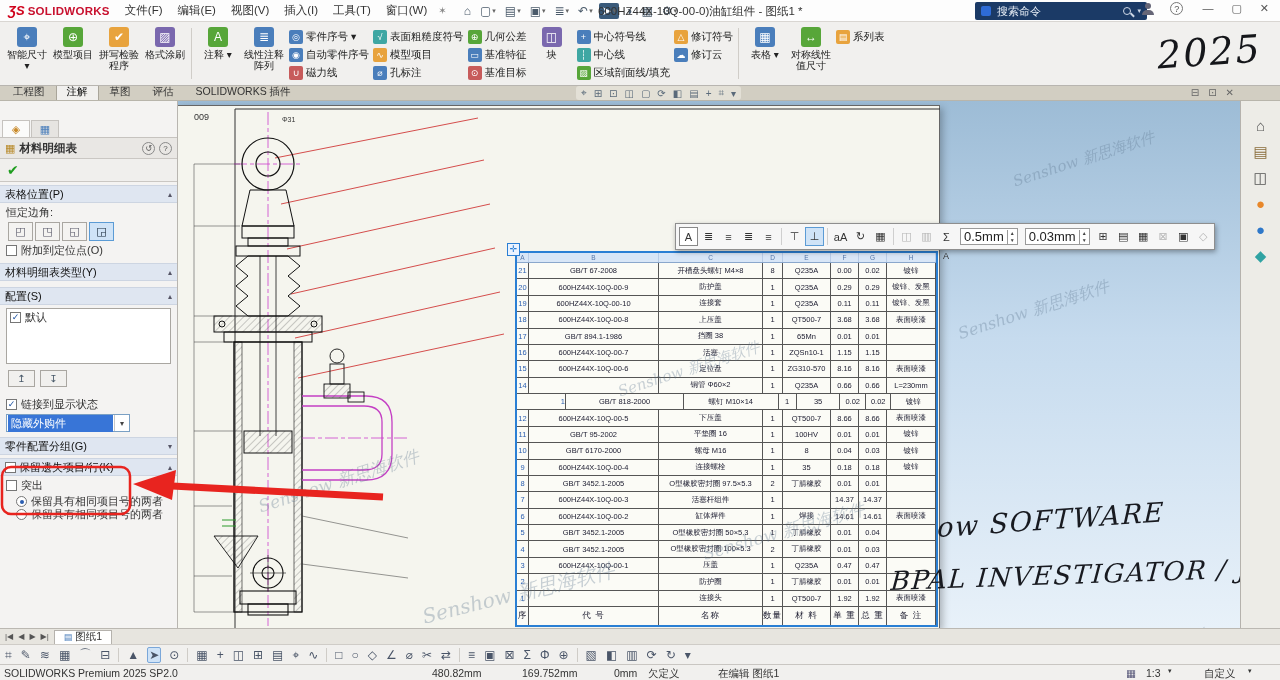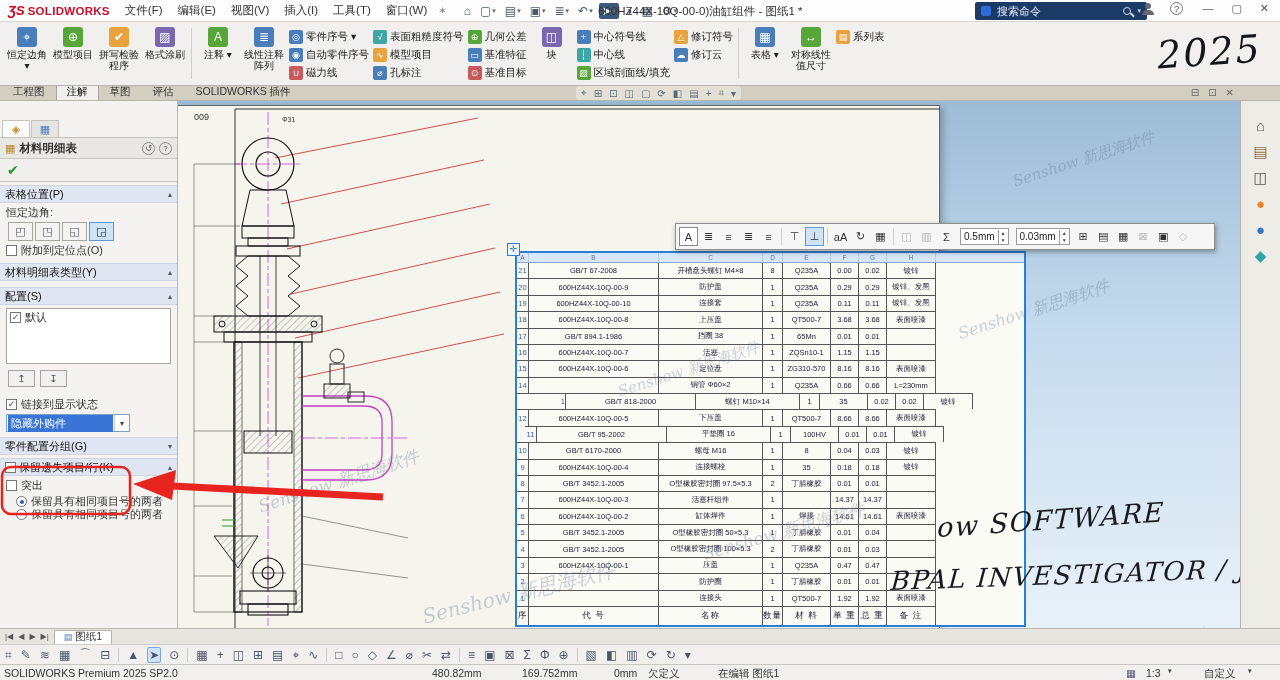--- a/index.html
+++ b/index.html
@@ -83,40 +83,40 @@
 .dd-text{flex:1;background:#3875d7;color:#fff;font-size:11px;padding:1px 3px;margin:1px;white-space:nowrap;overflow:hidden}
 .dd-btn{width:15px;height:100%;display:flex;align-items:center;justify-content:center;font-size:8px;color:#444;border-left:1px solid #c8c8c8}
 .opt-wrap{padding:0 6px 0 10px}
 
 
 #graphics{position:absolute;left:178px;top:101px;width:1062px;height:527px;background:linear-gradient(180deg,#9dbcd6 0%,#c6dbee 45%,#e8f1f9 100%);overflow:hidden;z-index:1}
 #sheet{position:absolute;left:0;top:4px;width:762px;height:523px;background:#f5f5ee;border-top:1px solid #666;border-right:1px solid #666;box-shadow:3px 3px 7px rgba(0,0,0,.25)}
 #zone-a{position:absolute;left:765px;top:150px;font-size:9px;color:#333}
 
 
-#bom{position:absolute;left:337px;top:150px;width:511px;height:376px;border:2px solid #2a7fd4;background:#fbfbf6;display:flex;flex-direction:column;z-index:5}
+#bom{position:absolute;left:337px;top:150px;width:423px;height:376px;border:2px solid #2a7fd4;background:#fbfbf6;display:flex;flex-direction:column;z-index:5}
 .bom-letters{height:10px;display:flex;background:#d8e6f7;border-bottom:1px solid #8aa7cc;flex:0 0 auto}
 .bom-letter{font-size:6.5px;color:#5577aa;display:flex;align-items:center;justify-content:center;border-right:1px solid #b9cde8}
 .bom-row{flex:1 1 auto;display:flex;min-height:0}
 .bom-row.bom-head{flex:0 0 19px}
 .bom-cell{border-right:1px solid #555;border-top:1px solid #555;font-size:7.5px;display:flex;align-items:center;justify-content:center;overflow:hidden;white-space:nowrap;color:#1a1a2e}
 .bom-row:first-of-type .bom-cell{border-top:none}
 .bom-cell.num{color:#2b5fb0}
 .bom-head .bom-cell{font-size:8.5px;letter-spacing:1px}
 #bom-handle{position:absolute;left:329px;top:142px;width:13px;height:13px;border:1px solid #2a7fd4;background:#eaf3ff;color:#2a7fd4;font-size:9px;line-height:11px;text-align:center;z-index:6}
 
 
 #fmtbar{position:absolute;left:497px;top:122px;width:540px;height:27px;background:#f6f6f6;border:1px solid #8e8e8e;box-shadow:1px 2px 5px rgba(0,0,0,.35);display:flex;align-items:center;padding:0 3px;gap:1px;z-index:8}
 .fb-cell{width:19px;height:19px;display:flex;align-items:center;justify-content:center;font-size:11px;color:#333;border:1px solid transparent;flex:0 0 auto}
 .fb-cell.box{border-color:#888;background:#fff}
 .fb-cell.act{background:#cfe3f7;border-color:#5b9bd5}
 .fb-cell.dis{color:#b5b5b5}
 .fb-sep{width:1px;height:17px;background:#cfcfcf;margin:0 2px;flex:0 0 auto}
 .fb-spin{display:flex;align-items:center;border:1px solid #9a9a9a;background:#fff;height:17px;margin:0 3px;flex:0 0 auto}
-.fb-spin .val{font-size:10px;padding:0 3px;min-width:34px;text-align:right;color:#222}
+.fb-spin .val{font-size:13px;padding:0 3px;min-width:34px;text-align:right;color:#222}
 .fb-arrows{display:flex;flex-direction:column;border-left:1px solid #9a9a9a}
 .fb-arrows span{font-size:5px;line-height:7px;padding:0 2px;color:#444}
 
 
 #taskpane{position:absolute;left:1240px;top:101px;width:40px;height:527px;background:#edece7;border-left:1px solid #b5b2ad;z-index:10;display:flex;flex-direction:column;align-items:center;padding-top:16px;gap:9px}
 .tp-ic{font-size:15px;line-height:17px}
 
 
 #sheetrow{position:absolute;left:0;top:628px;width:1280px;height:16px;background:#e7e5df;border-top:1px solid #bbb8b2;display:flex;align-items:center;padding-left:4px;gap:4px;z-index:20}
 .nav-g{font-size:8px;color:#555;padding:0 1px}
@@ -206,21 +206,21 @@
         <span class="win-btn">▢</span>
         <span class="win-btn">✕</span>
       </span>
   </div>
 </div>
 
 <div id="ribbon">
   <div id="ribbon-groups">
       <div class="rb-big">
         <div class="rb-ic" style="background: rgb(74, 126, 187);">⌖</div>
-        <div class="lbl">恒定边角 ▾</div>
+        <div class="lbl">智能尺寸 ▾</div>
       </div>
       <div class="rb-big">
         <div class="rb-ic" style="background: rgb(87, 166, 57);">⊕</div>
         <div class="lbl">模型项目</div>
       </div>
       <div class="rb-big">
         <div class="rb-ic" style="background: rgb(232, 163, 61);">✔</div>
         <div class="lbl">拼写检验程序</div>
       </div>
       <div class="rb-big">
@@ -646,21 +646,21 @@
           <div class="bom-cell num" style="width: 12px;">12</div>
           <div class="bom-cell" style="width: 130px;">600HZ44X-10Q-00-5</div>
           <div class="bom-cell" style="width: 104px;">下压盖</div>
           <div class="bom-cell" style="width: 20px;">1</div>
           <div class="bom-cell" style="width: 48px;">QT500-7</div>
           <div class="bom-cell" style="width: 28px;">8.66</div>
           <div class="bom-cell" style="width: 28px;">8.66</div>
           <div class="bom-cell" style="width: 49px;">表面喷漆</div>
         </div>
         <div class="bom-row">
-          <div class="bom-cell num" style="width: 12px; margin-left: 8px;">11</div>
+          <div class="bom-cell num" style="width: 12px;">11</div>
           <div class="bom-cell" style="width: 130px;">GB/T 95-2002</div>
           <div class="bom-cell" style="width: 104px;">平垫圈 16</div>
           <div class="bom-cell" style="width: 20px;">1</div>
           <div class="bom-cell" style="width: 48px;">100HV</div>
           <div class="bom-cell" style="width: 28px;">0.01</div>
           <div class="bom-cell" style="width: 28px;">0.01</div>
           <div class="bom-cell" style="width: 49px;">镀锌</div>
         </div>
         <div class="bom-row">
           <div class="bom-cell num" style="width: 12px;">10</div>

